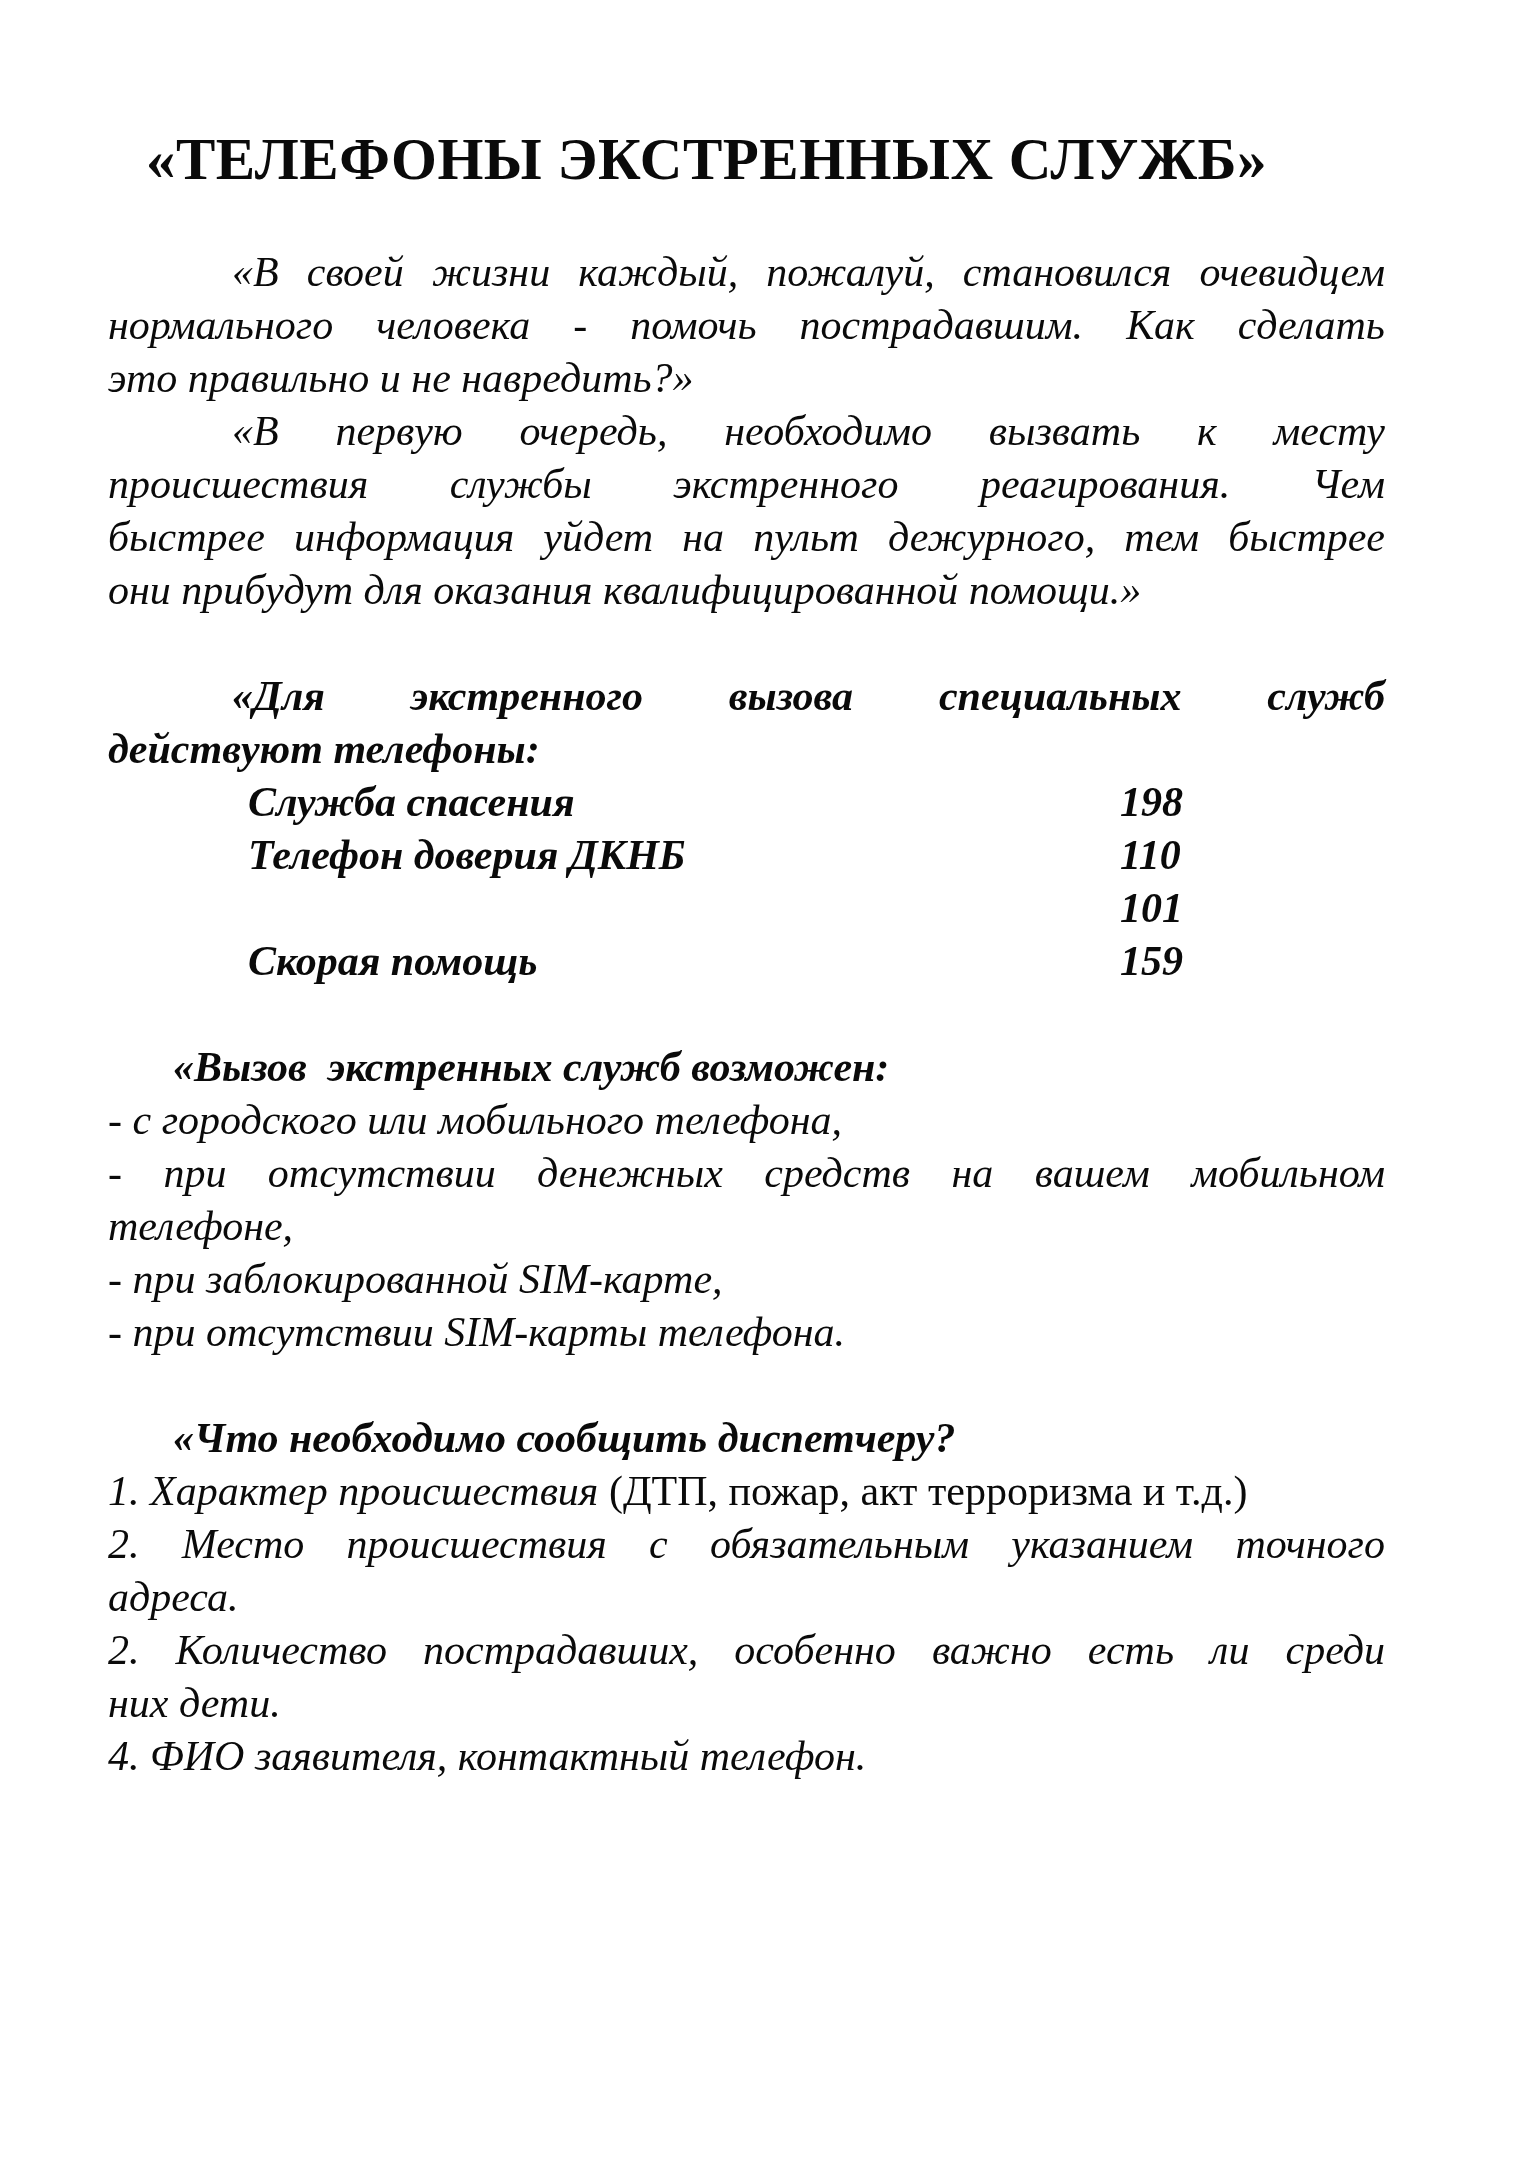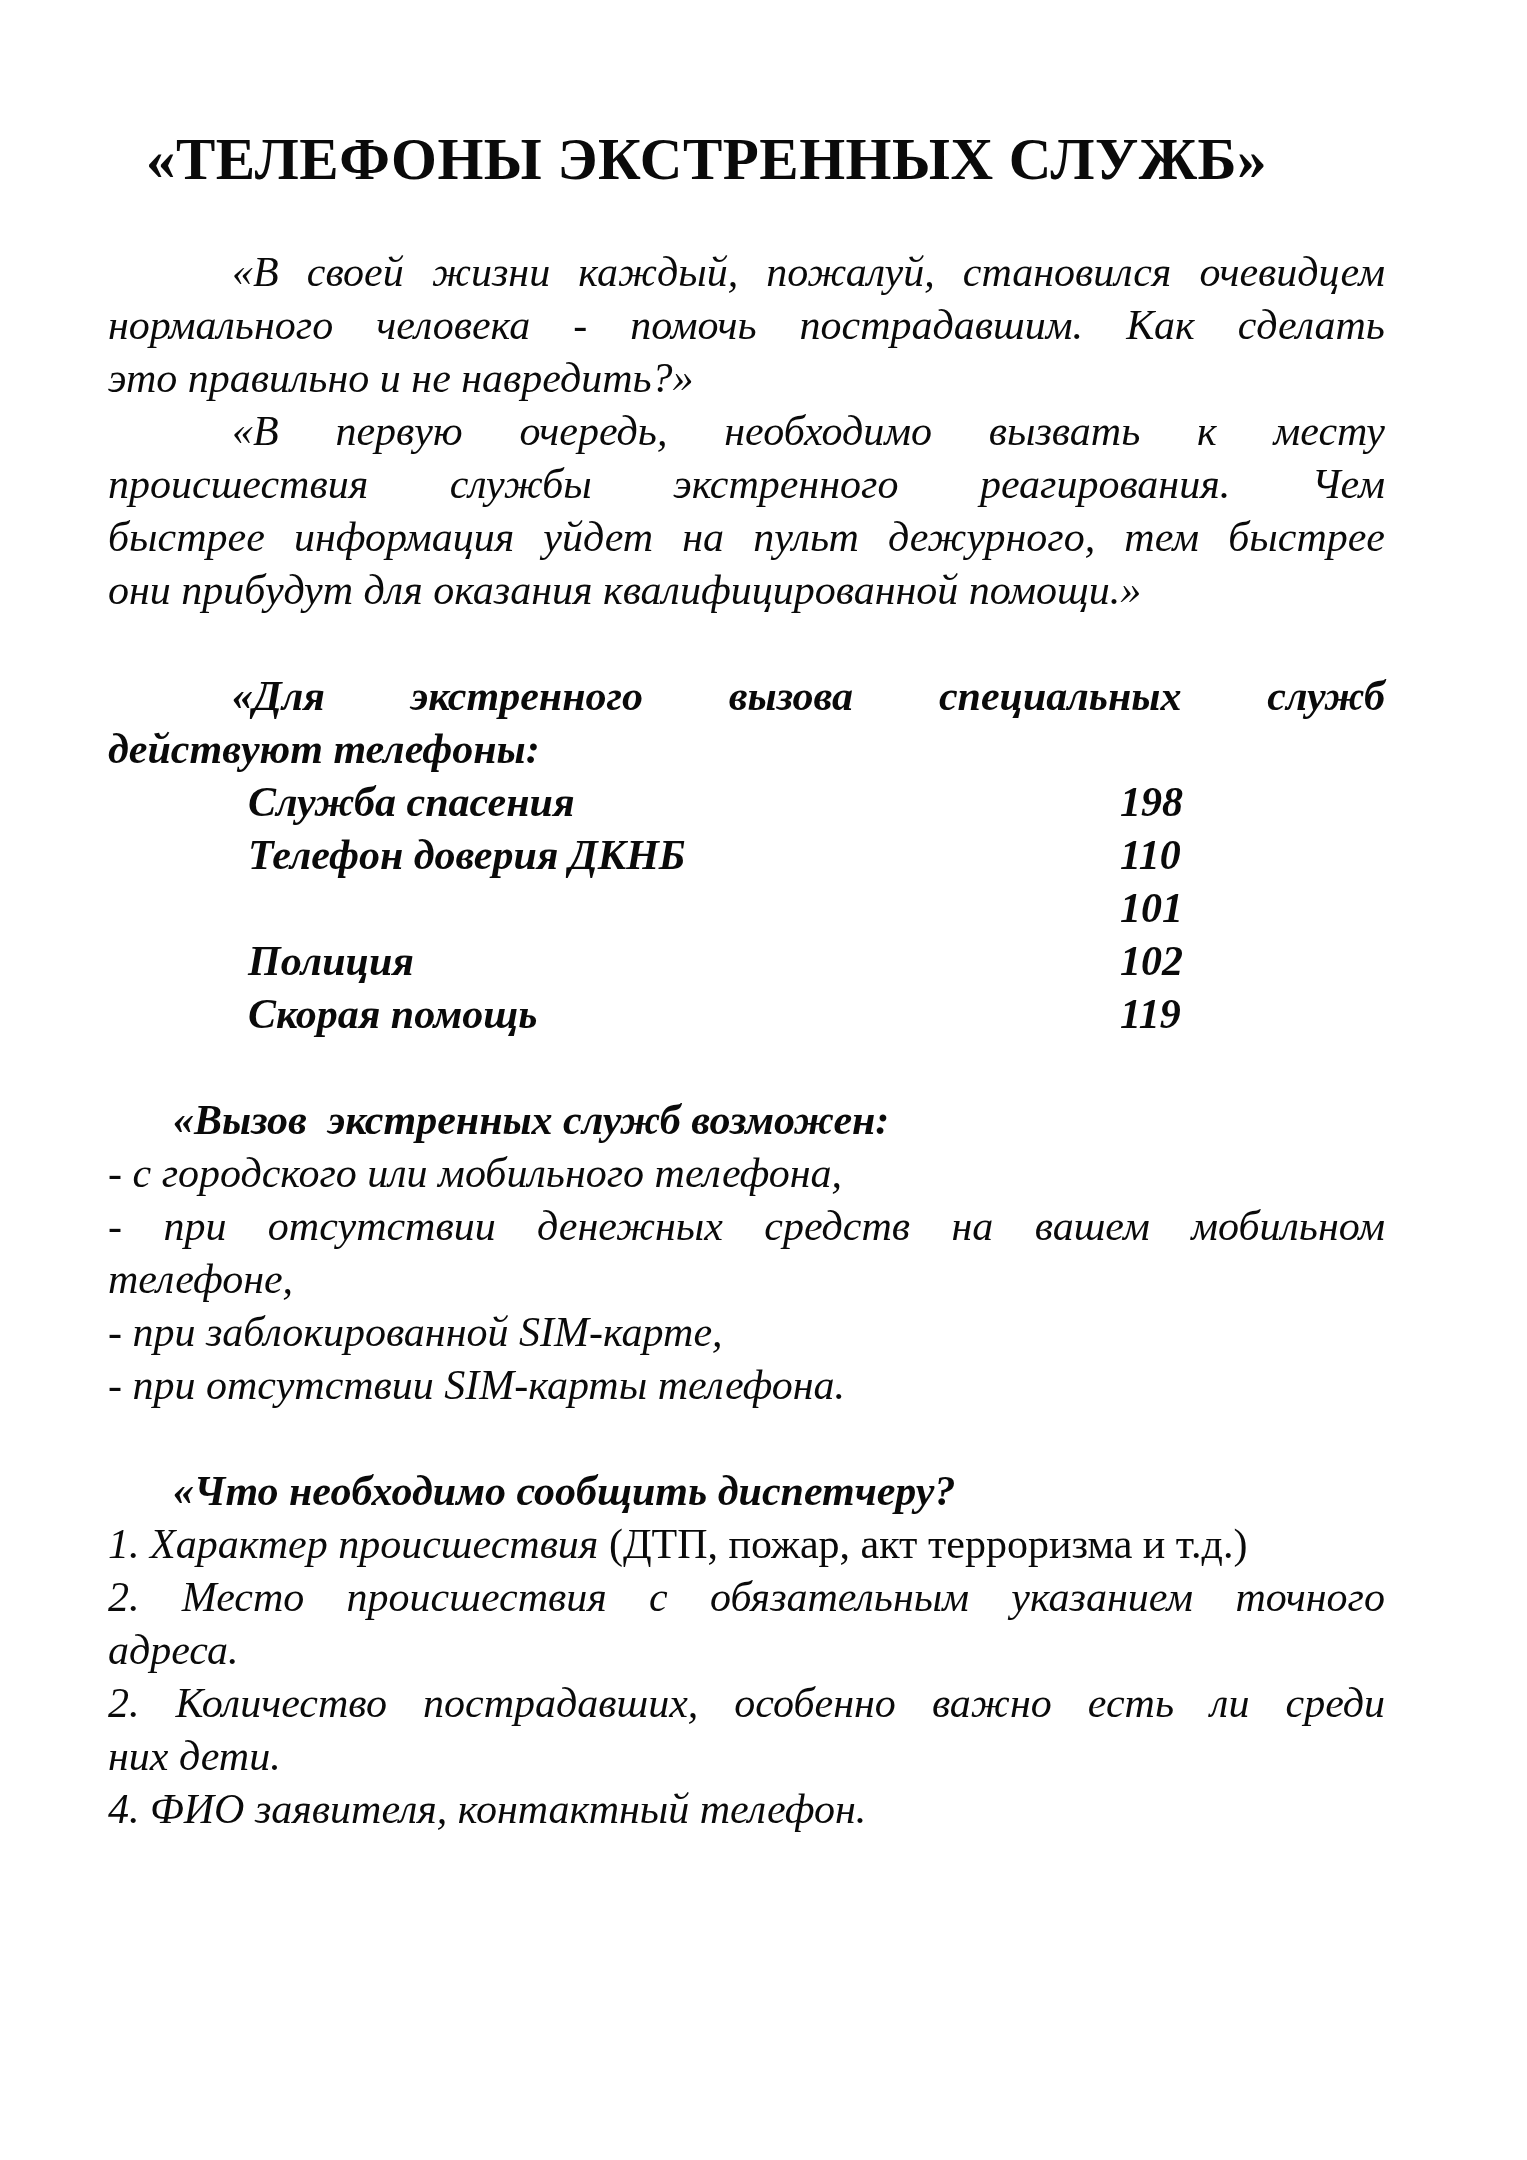--- a/index.html
+++ b/index.html
@@ -87,26 +87,22 @@
       <span class="phone-number">198</span>
     </div>
     <div class="phone-row">
       <span class="phone-label">Телефон доверия ДКНБ</span>
       <span class="phone-number">110</span>
     </div>
     <div class="phone-row">
       <span class="phone-number">101</span>
     </div>
     <div class="phone-row">
-      <span class="phone-label">Полиция</span>
-      <span class="phone-number">102</span>
-    </div>
-    <div class="phone-row">
       <span class="phone-label">Скорая помощь</span>
-      <span class="phone-number">119</span>
+      <span class="phone-number">159</span>
     </div>
   </div>
 
   <div class="vspace"></div>
 
   <div>
     <div class="line indent-small bold keep-space">«Вызов  экстренных служб возможен:</div>
     <div class="line">- с городского или мобильного телефона,</div>
     <div class="line just">- при отсутствии денежных средств на вашем мобильном</div>
     <div class="line">телефоне,</div>

